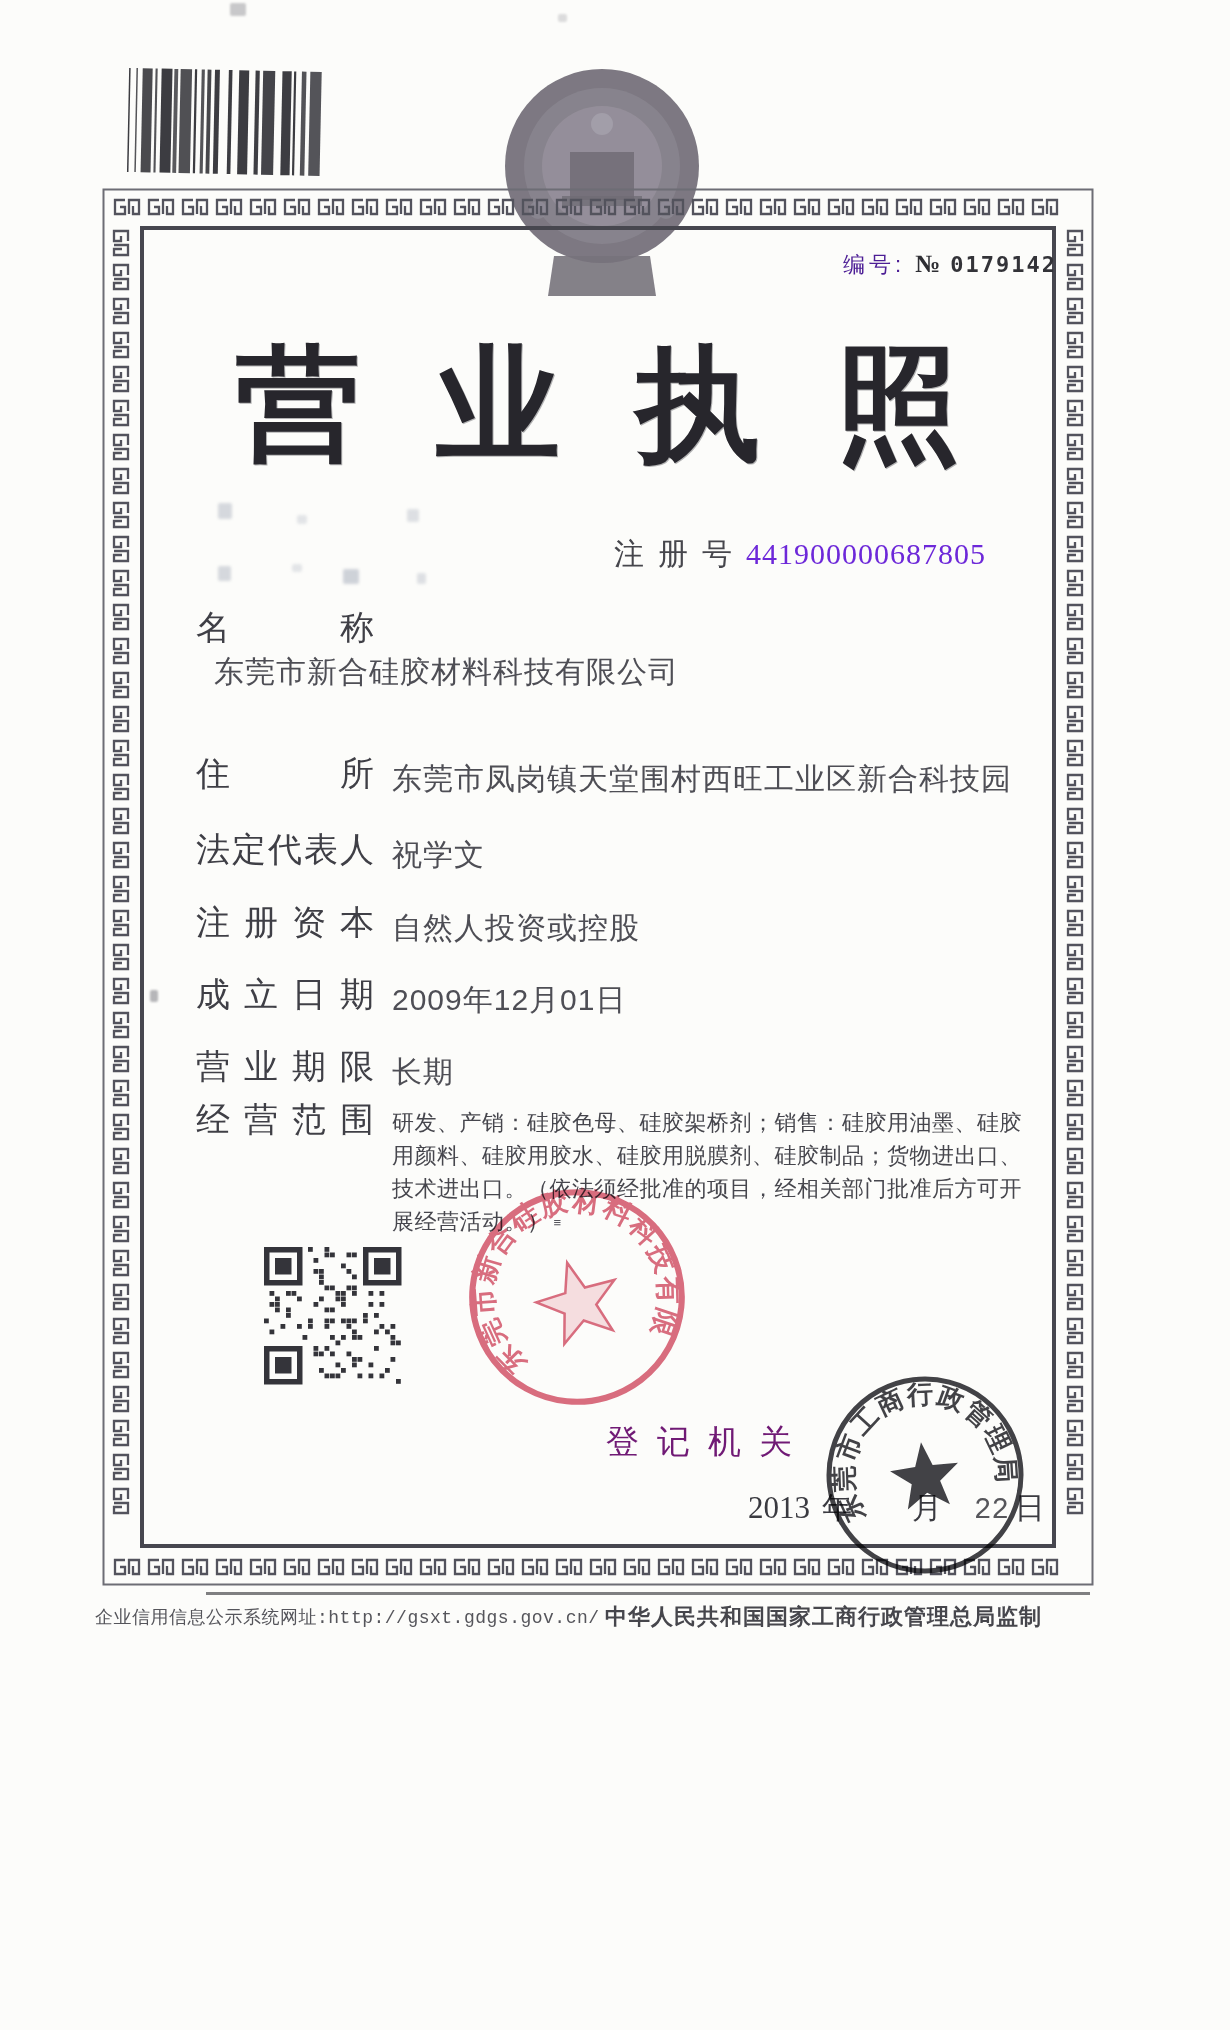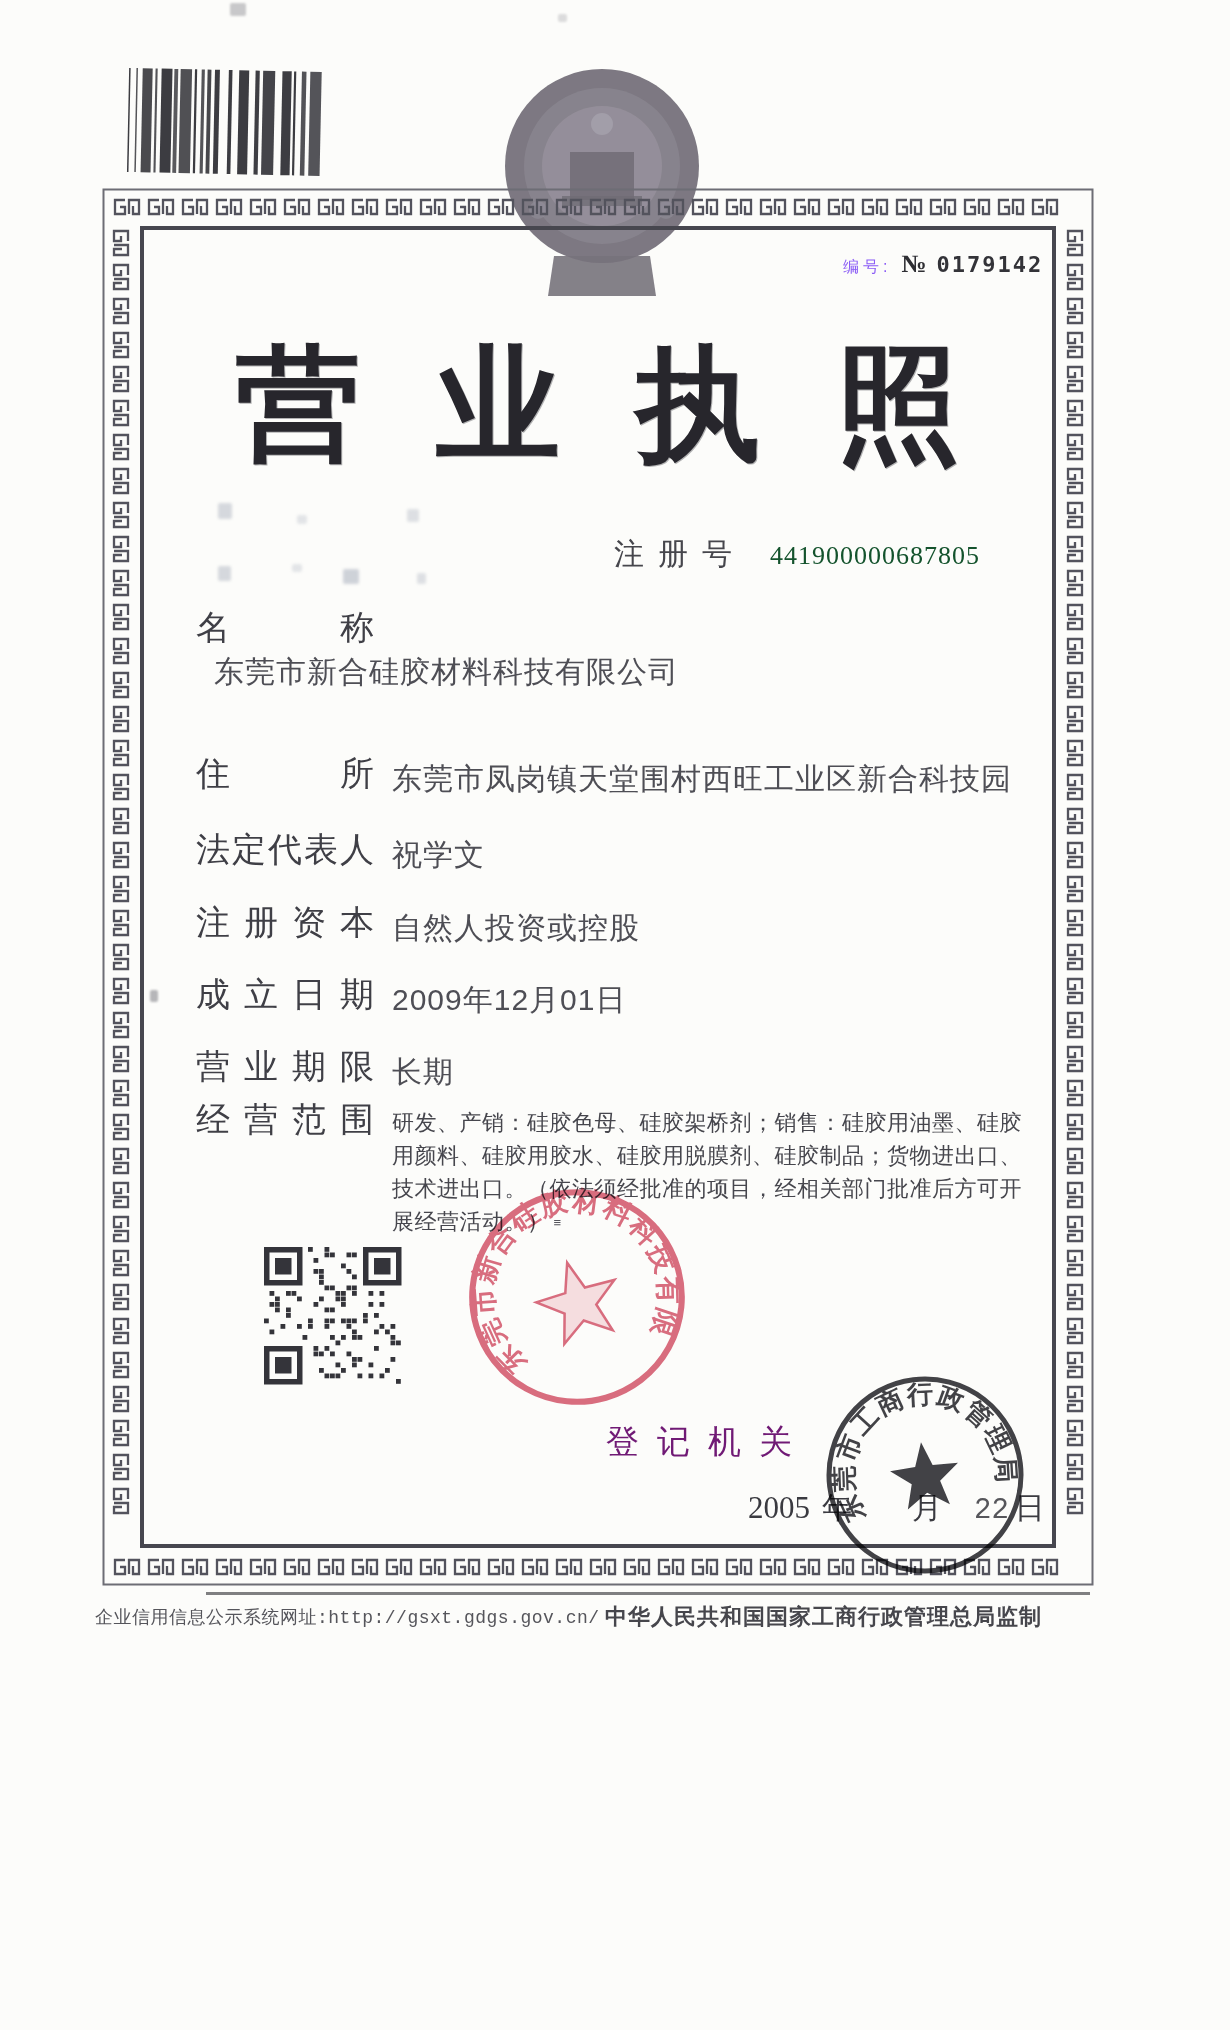--- a/index.html
+++ b/index.html
@@ -12,33 +12,33 @@
   #barcode-svg{left:126px;top:68px;transform:rotate(1.2deg);opacity:.92;}
   #emblem-svg{left:496px;top:60px;opacity:.88;}
   .ghost{position:absolute;background:#98a0b0;opacity:.38;filter:blur(1.5px);border-radius:2px;}
   .smudge{position:absolute;background:#7d7d84;opacity:.4;filter:blur(1px);border-radius:2px;}
 
   
   #frame-svg{left:102px;top:188px;}
 
   
   .serial{left:843px;top:250px;display:flex;align-items:baseline;gap:10px;}
-  .serial .lab{font-size:16px;letter-spacing:4px;color:#8b5cf6;}
+  .serial .lab{font-size:22px;letter-spacing:4px;color:#4c1d95;}
   .serial .sym{font-family:"Liberation Serif",serif;font-weight:bold;font-size:25px;color:#2e2e33;}
   .serial .num{font-family:"DejaVu Sans Mono",monospace;font-size:22px;font-weight:600;color:#333338;letter-spacing:2px;}
 
   
   .title{left:102px;top:336px;width:992px;display:flex;justify-content:center;gap:76px;}
   .title span{font-size:124px;line-height:1.1;font-weight:900;color:#27262c;
               text-shadow:1px 1px 0 rgba(40,40,45,.35);}
 
   
   .regno{left:614px;top:534px;display:flex;align-items:baseline;}
   .regno .lab{font-size:30px;letter-spacing:14px;color:#46464c;}
-  .regno .val{margin-left:24px;font-family:"Liberation Serif",serif;font-size:26px;color:#14532d;letter-spacing:1px;}
+  .regno .val{font-family:"Liberation Serif",serif;font-size:30px;color:#6d28d9;letter-spacing:1px;}
 
   
   .row{position:absolute;left:196px;display:flex;align-items:flex-start;}
   .row .lab{width:178px;font-size:34px;color:#3f3f46;text-align:justify;text-align-last:justify;line-height:1.15;}
   .row .val{margin-left:18px;margin-top:5px;font-size:30px;color:#4e4e55;white-space:nowrap;letter-spacing:1px;}
   .row .val.scope{width:648px;white-space:normal;font-size:22px;line-height:33px;margin-top:6px;
                   letter-spacing:.5px;color:#46464d;}
   .mk{font-size:13px;color:#55555c;vertical-align:2px;margin-left:4px;}
 
   
@@ -819,21 +819,21 @@
     <path class="seal-star" d="M115,80 L125,108.2 L154.9,109 L131.2,127.3 L139.7,156 L115,139 L90.3,156 L98.8,127.3 L75.1,109 L105,108.2 Z"></path>
     <path id="redArc" d="M 52.5,164.9 A 82,82 0 1 1 177.5,164.9" fill="none"></path>
     <text class="seal-text">
       <textPath href="#redArc" startOffset="2">东莞市新合硅胶材料科技有限公司</textPath>
     </text>
   </svg>
 
   <div class="abs authority">登记机关</div>
 
   <div class="abs dateline">
-    <span class="yr">2005</span>
+    <span class="yr">2013</span>
     <span class="u1">年</span>
     <span class="u2">月</span>
     <span class="dy">22</span>
     <span class="u3">日</span>
   </div>
 
   <svg id="black-seal" width="214" height="214" viewBox="0 0 214 214">
     <circle class="stamp-ring" cx="107" cy="107" r="96" stroke-width="5"></circle>
     <path class="stamp-star" d="M107,74 L115.8,97.9 L141.2,98.9 L121.3,114.6 L128.2,139.1 L107,125 L85.8,139.1 L92.7,114.6 L72.8,98.9 L98.2,97.9 Z"></path>
     <path id="blkArc" d="M 44.6,143 A 72,72 0 1 1 169.4,143" fill="none"></path>

